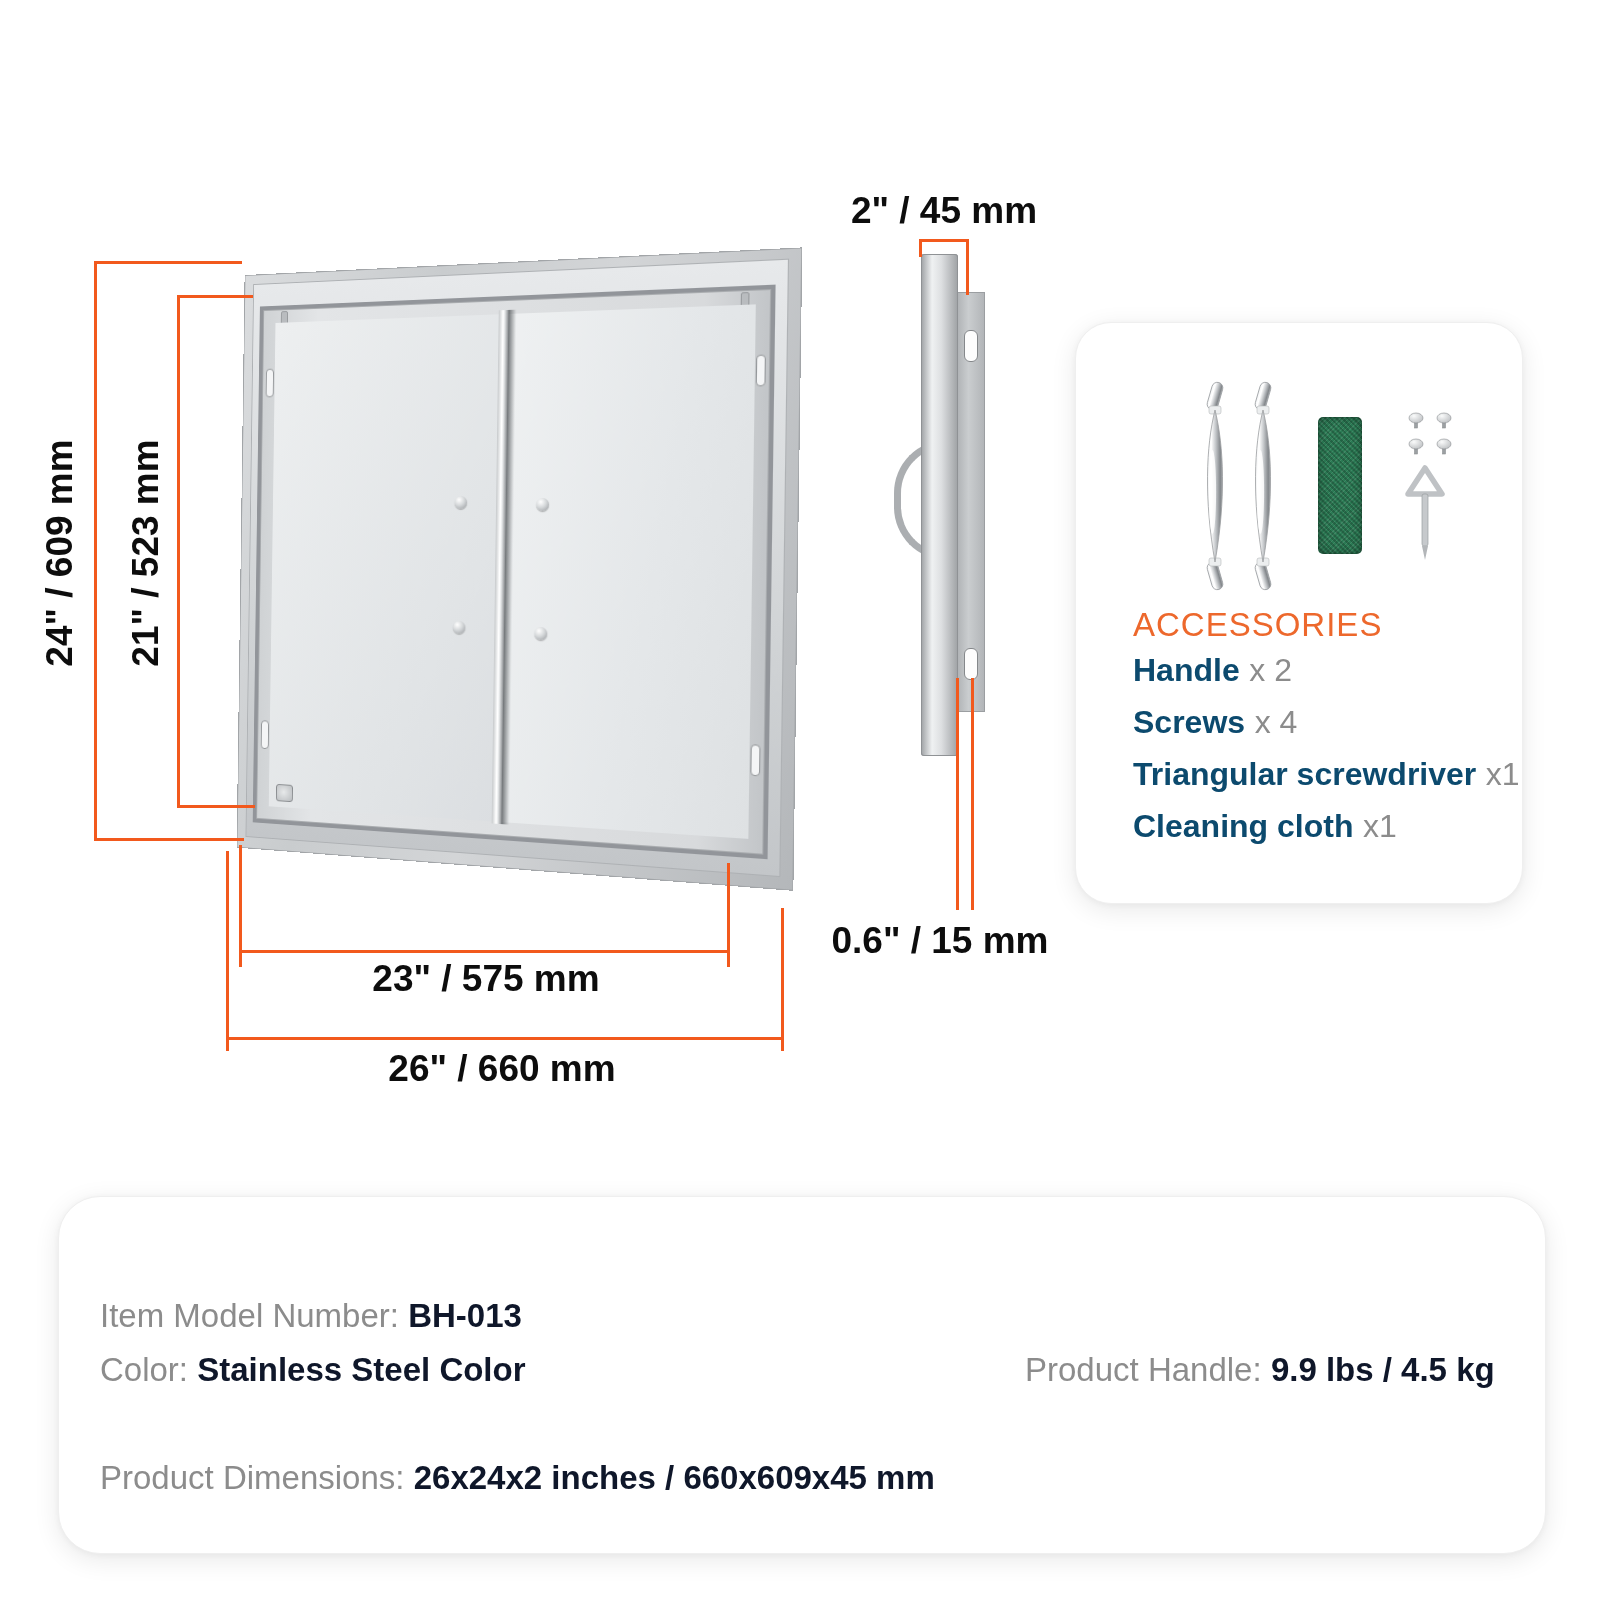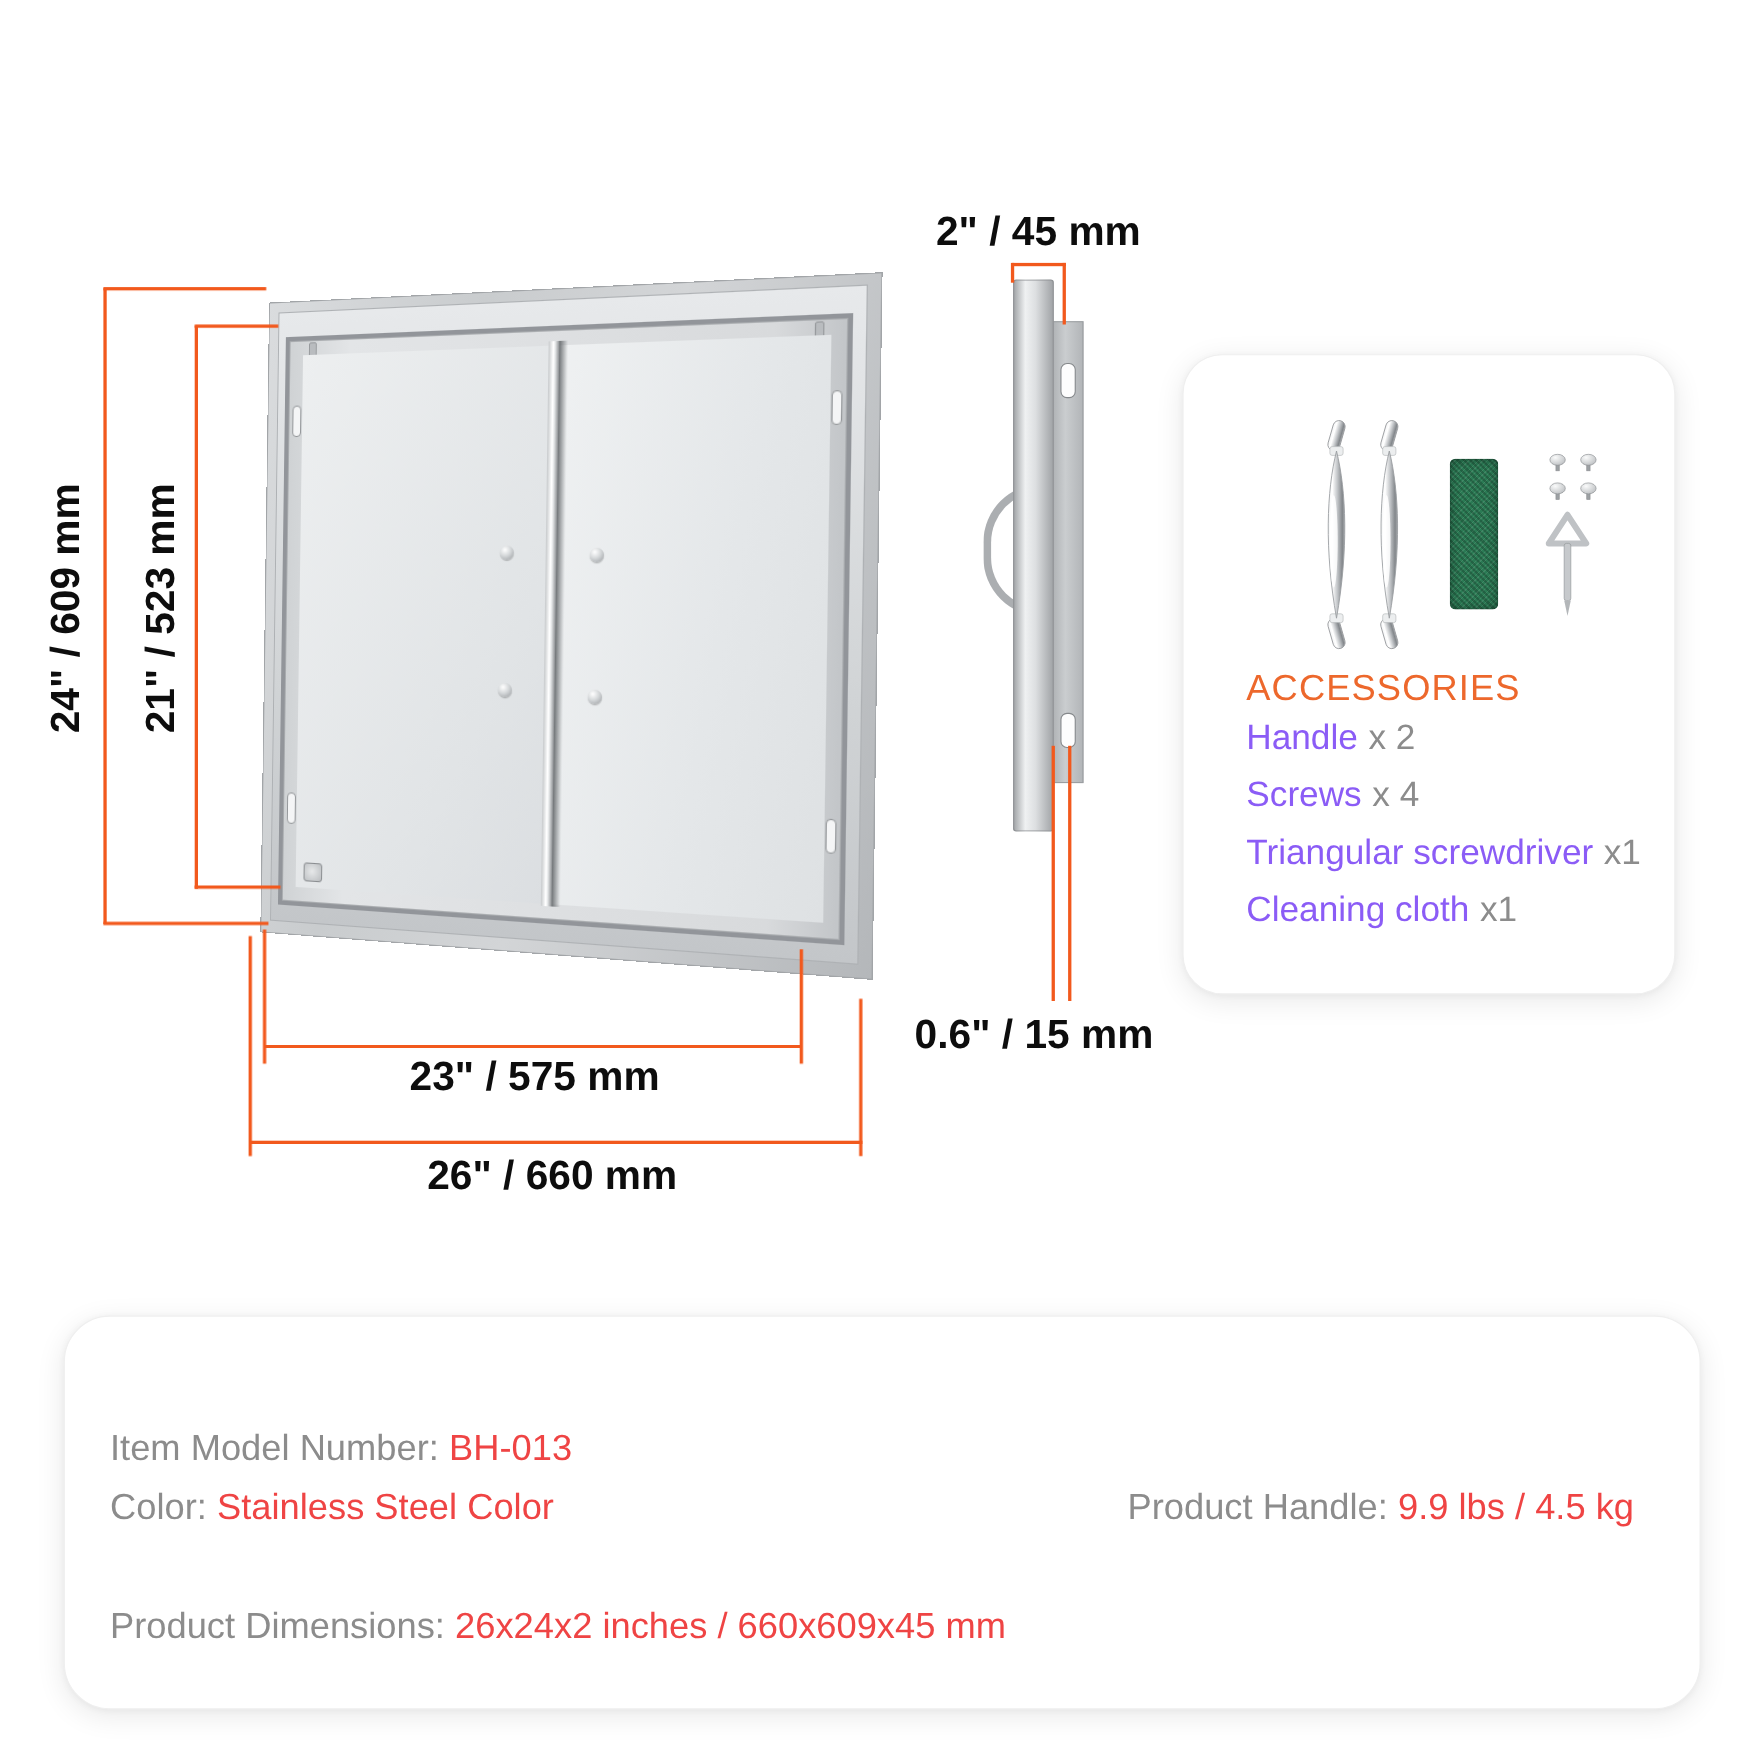--- a/index.html
+++ b/index.html
@@ -53,28 +53,28 @@
 
   
   .card{position:absolute;background:#ffffff;border:1px solid #efefef;border-radius:36px;
         box-shadow:0 6px 26px rgba(0,0,0,.09), 0 1px 6px rgba(0,0,0,.04);}
   .acc-card{left:1075px;top:322px;width:446px;height:580px;}
   .spec-card{left:58px;top:1196px;width:1486px;height:356px;border-radius:42px;}
 
   .acc-title{position:absolute;left:1133px;top:606px;font-size:33px;font-weight:normal;
              letter-spacing:1px;color:var(--accent);}
   .acc-row{position:absolute;left:1133px;font-size:32px;line-height:36px;white-space:nowrap;}
-  .acc-label{font-weight:normal;color:#8b5cf6;margin-right:0.3em;}
+  .acc-label{font-weight:bold;color:#0c4a6e;margin-right:0.3em;}
   .acc-count{color:var(--labelgray);}
 
   .spec-title{position:absolute;left:100px;top:1240px;font-size:34px;font-weight:bold;
               letter-spacing:0.5px;color:var(--accent);}
   .spec-row{position:absolute;font-size:33px;line-height:40px;white-space:nowrap;}
   .spec-label{color:var(--labelgray);margin-right:0.28em;}
-  .spec-value{font-weight:normal;color:#ef4444;}
+  .spec-value{font-weight:bold;color:#0f172a;}
 
   
   .pad{position:absolute;left:1318px;top:417px;width:44px;height:137px;border-radius:5px;
        background-color:var(--padgreen);
        background-image:repeating-linear-gradient(45deg,rgba(0,0,0,.20) 0 2px,transparent 2px 4px),
                         repeating-linear-gradient(-45deg,rgba(255,255,255,.10) 0 1px,transparent 1px 3px);
        box-shadow:inset 0 0 10px rgba(0,0,0,.38), inset 0 0 2px rgba(0,0,0,.4);}
   .gsvg{position:absolute;}
 </style>
 </head>

